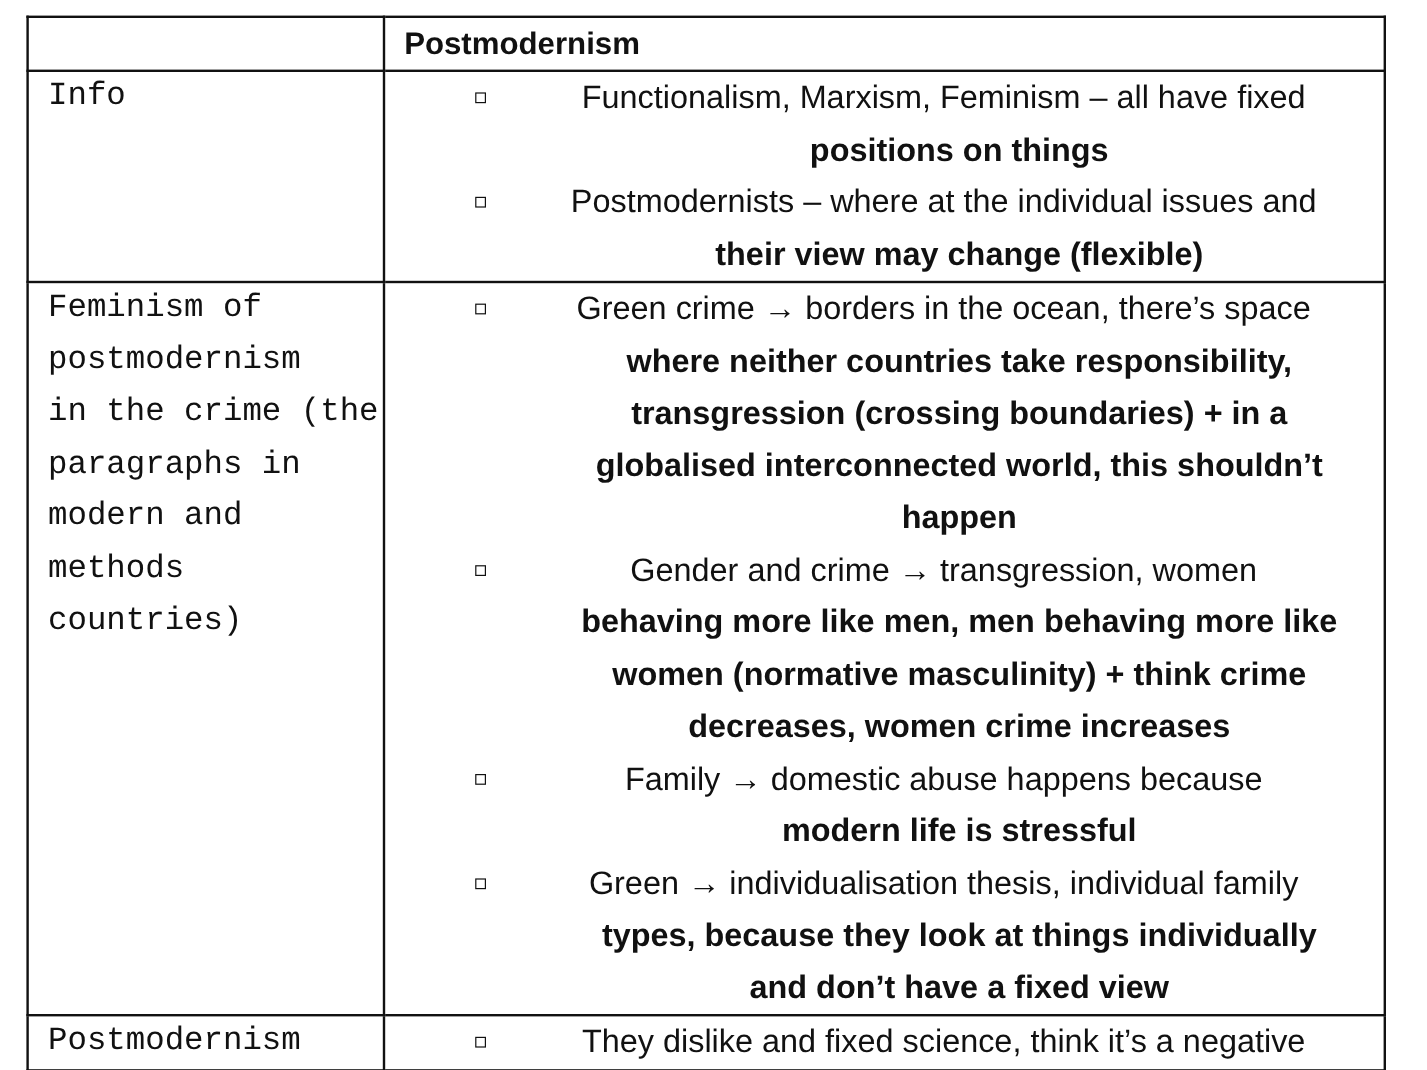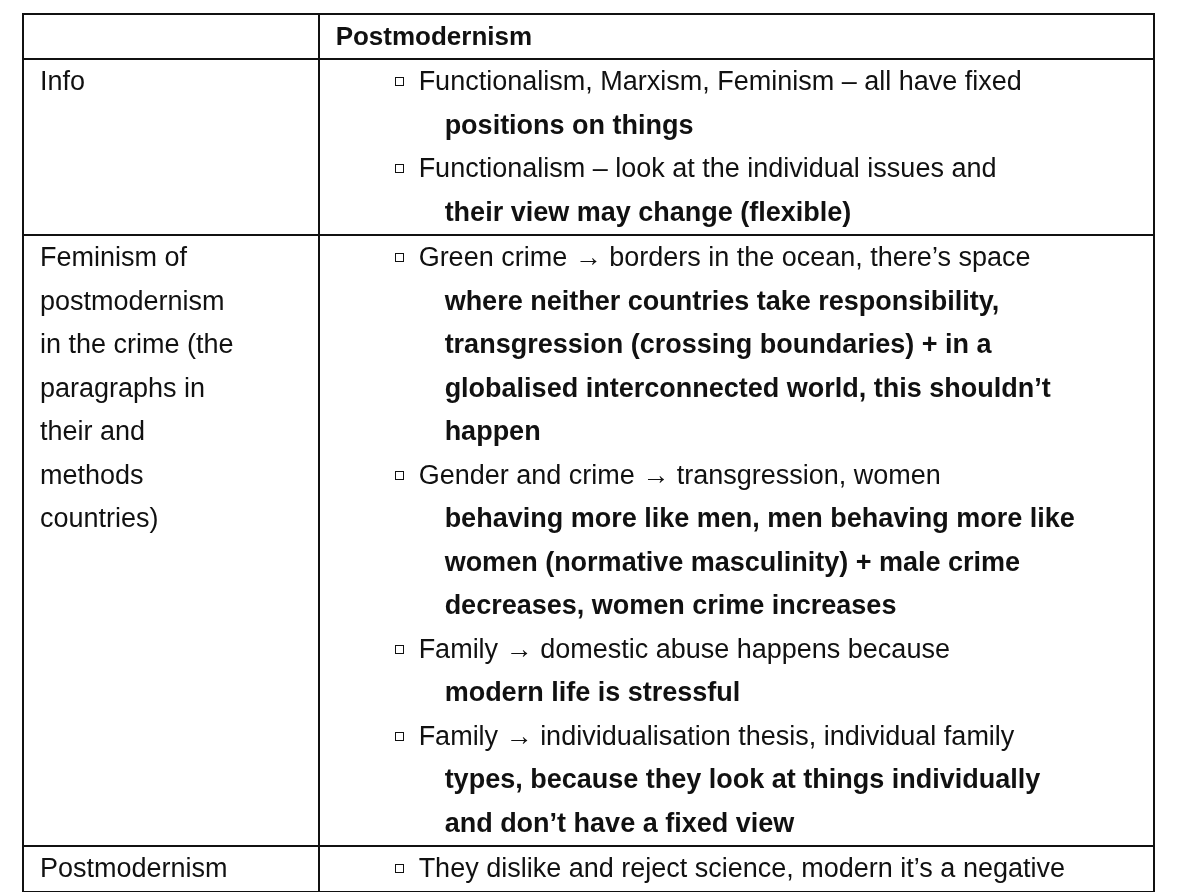--- a/index.html
+++ b/index.html
@@ -1,24 +1,24 @@
 <!DOCTYPE html>
 <html><head>
 <meta charset="utf-8">
 <style>
   html, body { margin:0; padding:0; background:#ffffff; }
   body { width:1189px; height:892px; overflow:hidden; position:relative;
          font-family:"Liberation Sans", sans-serif; color:#111; }
   .tbl { position:absolute; left:22px; top:13px; width:1133px; border-collapse:collapse; }
   .tbl td { border:2px solid #111; vertical-align:top; font-size:27px; line-height:43.5px; padding:0; }
-  .c1 { width:283px; padding-left:16px !important; }
+  .c1 { width:283px; padding-left:16px !important;font-family:Liberation Mono, monospace; }
   .c2 { width:848px; }
   .hdr td { height:43px; }
   .hdr .c2 { font-weight:bold; padding-left:16px !important; font-size:26px; line-height:43px; }
-  ul { list-style:none; margin:0; padding:0 0 0 75px; }
+  ul { list-style:none; margin:0; padding:0 0 0 75px;text-align:center; }
   li { position:relative; padding-left:24px; text-indent:0; }
   li .b { position:absolute; left:0; top:17px; width:7px; height:7px; border:1px solid #111; }
   li .t { display:block; padding-left:0; }
   li .t .cont { display:block; padding-left:26px;font-weight:bold; }
 </style>
 </head>
 <body>
 
 <table class="tbl">
   <tbody>
@@ -29,63 +29,63 @@
   <tr>
     <td class="c1">Info</td>
     <td class="c2">
           <ul>
             <li>
               <span class="b"></span>
               <span class="t"><span>Functionalism, Marxism, Feminism – all have fixed</span><br><span class="cont">positions on things</span></span>
             </li>
             <li>
               <span class="b"></span>
-              <span class="t"><span>Functionalism – look at the individual issues and</span><br><span class="cont">their view may change (flexible)</span></span>
+              <span class="t"><span>Postmodernists – where at the individual issues and</span><br><span class="cont">their view may change (flexible)</span></span>
             </li>
           </ul>
         </td>
   </tr>
   <tr>
     <td class="c1">
           <div>
             <div>Feminism of</div>
             <div>postmodernism</div>
             <div>in the crime (the</div>
             <div>paragraphs in</div>
-            <div>their and</div>
+            <div>modern and</div>
             <div>methods</div>
             <div>countries)</div>
           </div>
         </td>
     <td class="c2">
           <ul>
             <li>
               <span class="b"></span>
               <span class="t"><span>Green crime → borders in the ocean, there’s space</span><br><span class="cont">where neither countries take responsibility,</span><span class="cont">transgression (crossing boundaries) + in a</span><span class="cont">globalised interconnected world, this shouldn’t</span><span class="cont">happen</span></span>
             </li>
             <li>
               <span class="b"></span>
-              <span class="t"><span>Gender and crime → transgression, women</span><br><span class="cont">behaving more like men, men behaving more like</span><span class="cont">women (normative masculinity) + male crime</span><span class="cont">decreases, women crime increases</span></span>
+              <span class="t"><span>Gender and crime → transgression, women</span><br><span class="cont">behaving more like men, men behaving more like</span><span class="cont">women (normative masculinity) + think crime</span><span class="cont">decreases, women crime increases</span></span>
             </li>
             <li>
               <span class="b"></span>
               <span class="t"><span>Family → domestic abuse happens because</span><br><span class="cont">modern life is stressful</span></span>
             </li>
             <li>
               <span class="b"></span>
-              <span class="t"><span>Family → individualisation thesis, individual family</span><br><span class="cont">types, because they look at things individually</span><span class="cont">and don’t have a fixed view</span></span>
+              <span class="t"><span>Green → individualisation thesis, individual family</span><br><span class="cont">types, because they look at things individually</span><span class="cont">and don’t have a fixed view</span></span>
             </li>
           </ul>
         </td>
   </tr>
   <tr>
     <td class="c1">Postmodernism</td>
     <td class="c2">
           <ul>
             <li>
               <span class="b"></span>
-              <span class="t"><span>They dislike and reject science, modern it’s a negative</span></span>
+              <span class="t"><span>They dislike and fixed science, think it’s a negative</span></span>
             </li>
           </ul>
         </td>
   </tr>
 </tbody>
   </table>
 
 </body></html>

